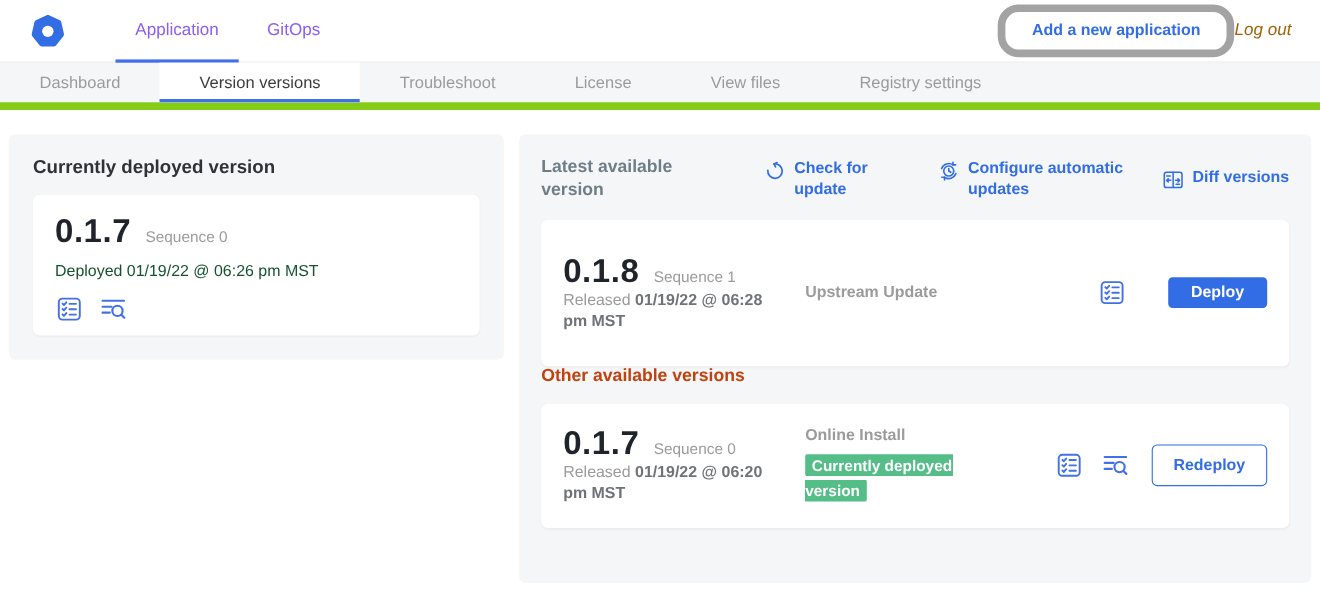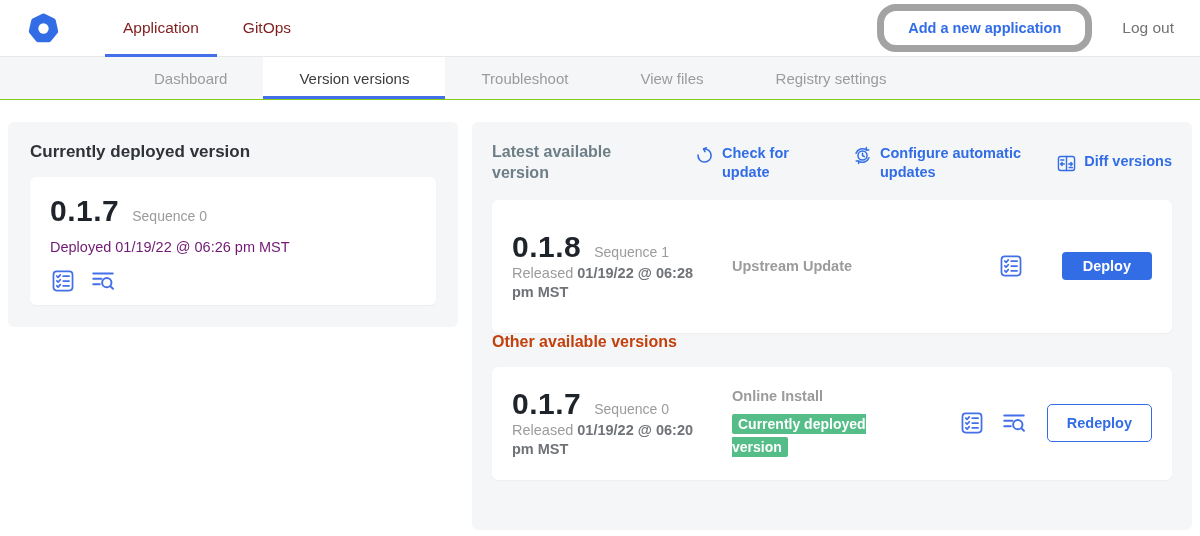--- a/index.html
+++ b/index.html
@@ -3,46 +3,46 @@
 <meta charset="utf-8">
 <style>
   * { margin:0; padding:0; box-sizing:border-box; }
   html,body { width:1200px; height:536px; background:#fff;
     font-family:"Liberation Sans","DejaVu Sans",sans-serif; color:#323232;
     -webkit-font-smoothing:antialiased; overflow:hidden; }
 
   
   .topnav { height:57px; display:flex; align-items:stretch; border-bottom:1px solid #e8e8e8; padding:0 26px 0 28px; background:#fff; }
   .logo-wrap { display:flex; align-items:center; margin-right:42px; }
-  .topnav-tab { display:flex; align-items:center; padding:0 22px; font-size:15.5px; color:#7f1d1d; position:relative; cursor:pointer; }
+  .topnav-tab { display:flex; align-items:center; padding:0 22px; font-size:15.5px; color:#8b5cf6; position:relative; cursor:pointer; }
   .topnav-tab.active { font-weight:500; }
   .topnav-tab.active::after { content:""; position:absolute; left:4px; right:4px; bottom:-1px; height:3px; background:#4370e8; }
   .topnav-spacer { flex:1; }
   .add-app-btn { align-self:center; border:7px solid #a3a3a3; background:#fff; color:#326de6; font-weight:700; font-size:14.5px; border-radius:19px; padding:9px 24px; cursor:pointer; font-family:inherit; }
-  .logout { align-self:center; margin-left:30px; font-size:15.5px; color:#737373; cursor:pointer; }
-
-  
-  .subnav { height:43px; background:#f5f6f7; border-bottom:1px solid #84cc16; display:flex; padding-left:118px; }
+  .logout { align-self:center; font-size:15.5px; color:#a16207; cursor:pointer;font-style:italic; }
+
+  
+  .subnav { height:43px; background:#f5f6f7; border-bottom:7px solid #84cc16; display:flex; }
   .subnav-tab { display:flex; align-items:center; padding:0 36px; font-size:15px; color:#9b9b9b; cursor:pointer; position:relative; }
   .subnav-tab.active { background:#fff; color:#3c3c3c; border-bottom:3px solid #4370e8; padding-top:3px; }
 
   
   .main { position:relative; height:436px; }
   .panel { position:absolute; background:#f5f6f8; border-radius:6px; }
   .panel-deployed { left:8px; top:22px; width:450px; height:205px; padding:20px 22px; }
   .panel-available { left:472px; top:22px; width:720px; height:408px; padding:20px; }
 
   .panel-deployed h2 { font-size:17px; font-weight:700; color:#2f3237; }
   .card { background:#fff; border-radius:6px; box-shadow:0 1px 2px rgba(0,0,0,.04); }
   .deployed-card { margin-top:15px; padding:17px 20px 16px; height:128px; }
 
   .version-row { display:flex; align-items:baseline; }
   .version-num { font-size:30px; font-weight:700; color:#1f232a; letter-spacing:.5px; }
   .sequence { font-size:14px; color:#9b9b9b; margin-left:13px; }
-  .deployed-date { margin-top:11px; font-size:14.5px; color:#701a75; }
+  .deployed-date { margin-top:11px; font-size:14.5px; color:#14532d; }
   .icon-row { display:flex; gap:14px; margin-top:13px; }
 
   .icon-btn { width:26px; height:26px; color:#4370e8; cursor:pointer; display:inline-flex; }
   .icon-btn svg { width:100%; height:100%; }
 
   
   .avail-header { display:flex; align-items:center; }
   .avail-title { width:128px; font-size:16px; font-weight:600; color:#6d7e86; line-height:1.3; }
   .hdr-action { display:flex; align-items:flex-start; gap:7px; color:#326de6; font-size:14.5px; font-weight:600; line-height:1.3; cursor:pointer; }
   .hdr-action svg { width:21px; height:21px; flex:none; margin-top:1px; }
@@ -96,20 +96,23 @@
   <div class="subnav-tab">
       <span>Dashboard</span>
     </div>
   <div class="subnav-tab active">
       <span>Version versions</span>
     </div>
   <div class="subnav-tab">
       <span>Troubleshoot</span>
     </div>
   <div class="subnav-tab">
+      <span>License</span>
+    </div>
+  <div class="subnav-tab">
       <span>View files</span>
     </div>
   <div class="subnav-tab">
       <span>Registry settings</span>
     </div>
 </div>
 
 <div class="main">
 
   <div class="panel panel-deployed">

